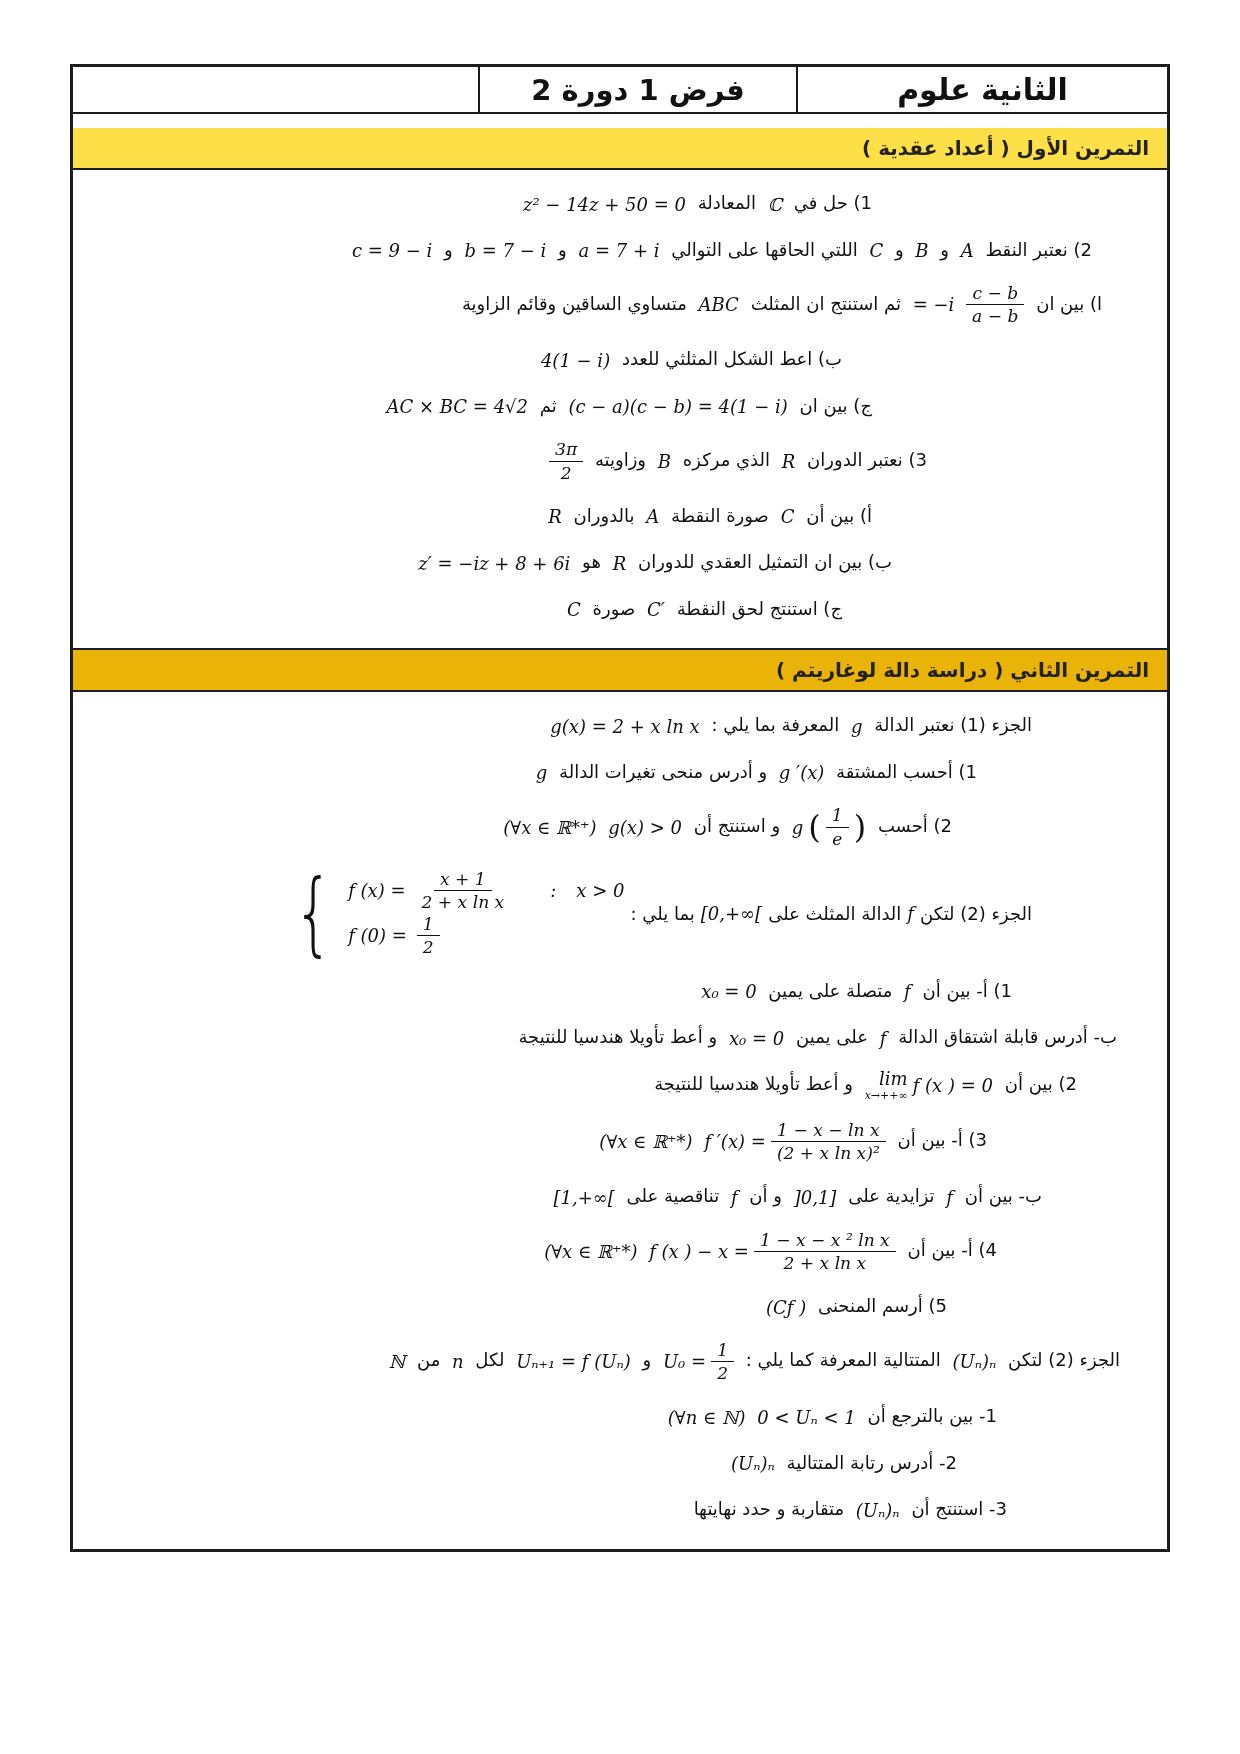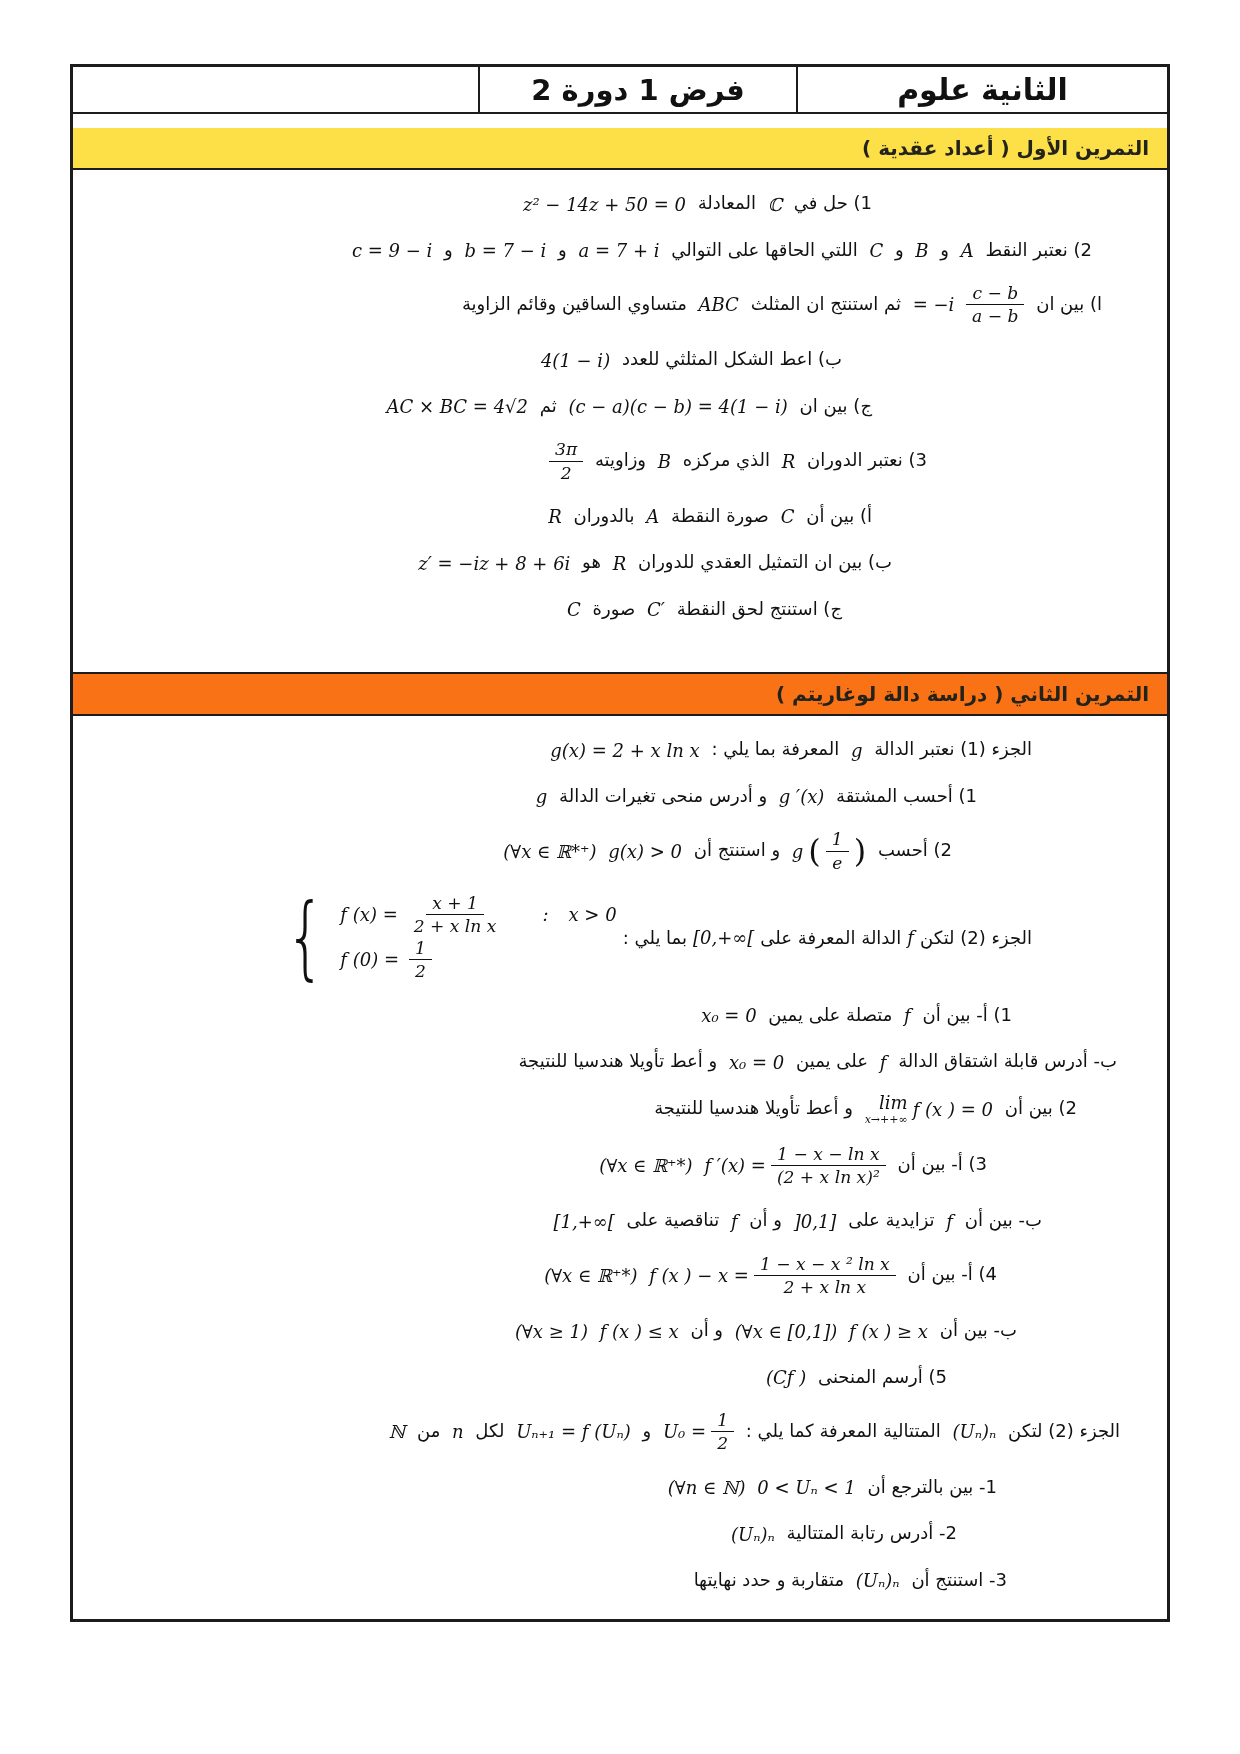--- a/index.html
+++ b/index.html
@@ -124,21 +124,21 @@
 
     <div class="line" style="padding-right:320px">
       <span>ج) استنتج لحق النقطة</span>
       <span class="m">C′</span>
       <span>صورة</span>
       <span class="m">C</span>
     </div>
 
   </div>
 
-  <div class="bar s2" style="background: #f97316; margin-top: 24px;">التمرين الثاني ( دراسة دالة لوغاريتم )</div>
+  <div class="bar s2" style="background: #eab308;">التمرين الثاني ( دراسة دالة لوغاريتم )</div>
   <div class="content">
 
     <div class="line" style="padding-right:130px">
       <span>الجزء (1)    نعتبر الدالة</span>
       <span class="m">g</span>
       <span>المعرفة بما يلي :</span>
       <span class="m">g(x) = 2 + x ln x</span>
     </div>
 
     <div class="line" style="padding-right:185px">
@@ -160,21 +160,21 @@
         <span class="bigp">)</span>
       </span>
       <span>و استنتج أن</span>
       <span class="m">g(x) &gt; 0</span>
       <span class="m">(∀x ∈ ℝ*⁺)</span>
     </div>
 
     <div class="line sysline" style="padding-right:130px">
       <span>الجزء (2)   لتكن</span>
       <span class="m">f</span>
-      <span>الدالة المعرفة على</span>
+      <span>الدالة المثلث على</span>
       <span class="m">[0,+∞[</span>
       <span>بما يلي :</span>
       <span class="system">
         <span class="brace">{</span>
         <span class="sysbody">
           <span class="sysrow">
             <span>f (x) =</span>
             <span class="frac">
               <span class="num">x + 1</span>
               <span class="den">2 + x ln x</span>
@@ -249,28 +249,20 @@
       <span class="m">
         <span>f (x ) − x =</span>
         <span class="frac">
           <span class="num">1 − x − x ² ln x</span>
           <span class="den">2 + x ln x</span>
         </span>
       </span>
       <span class="m">(∀x ∈ ℝ⁺*)</span>
     </div>
 
-    <div class="line" style="padding-right:145px">
-      <span>ب-   بين أن</span>
-      <span class="m">f (x ) ≥ x</span>
-      <span class="m">(∀x ∈ [0,1])</span>
-      <span>و أن</span>
-      <span class="m">f (x ) ≤ x</span>
-      <span class="m">(∀x ≥ 1)</span>
-    </div>
 
     <div class="line" style="padding-right:215px">
       <span>5)   أرسم المنحنى</span>
       <span class="m">(Cƒ )</span>
     </div>
 
     <div class="line" style="padding-right:42px">
       <span>الجزء (2)   لتكن</span>
       <span class="m">(Uₙ)ₙ</span>
       <span>المتتالية المعرفة كما يلي :</span>

